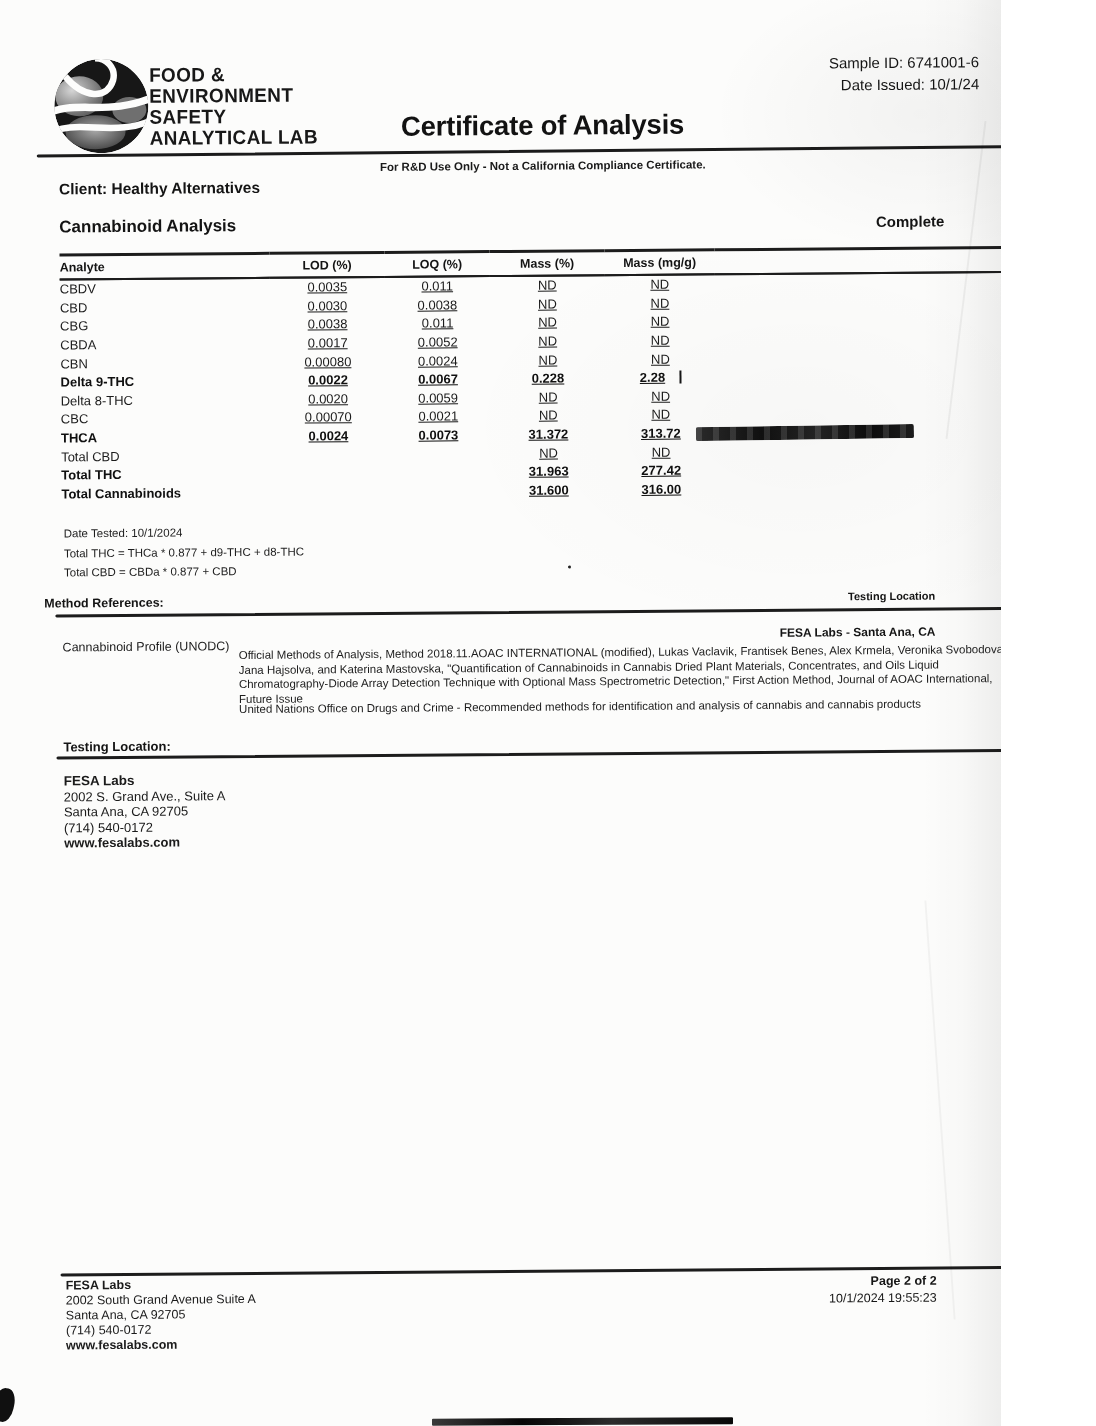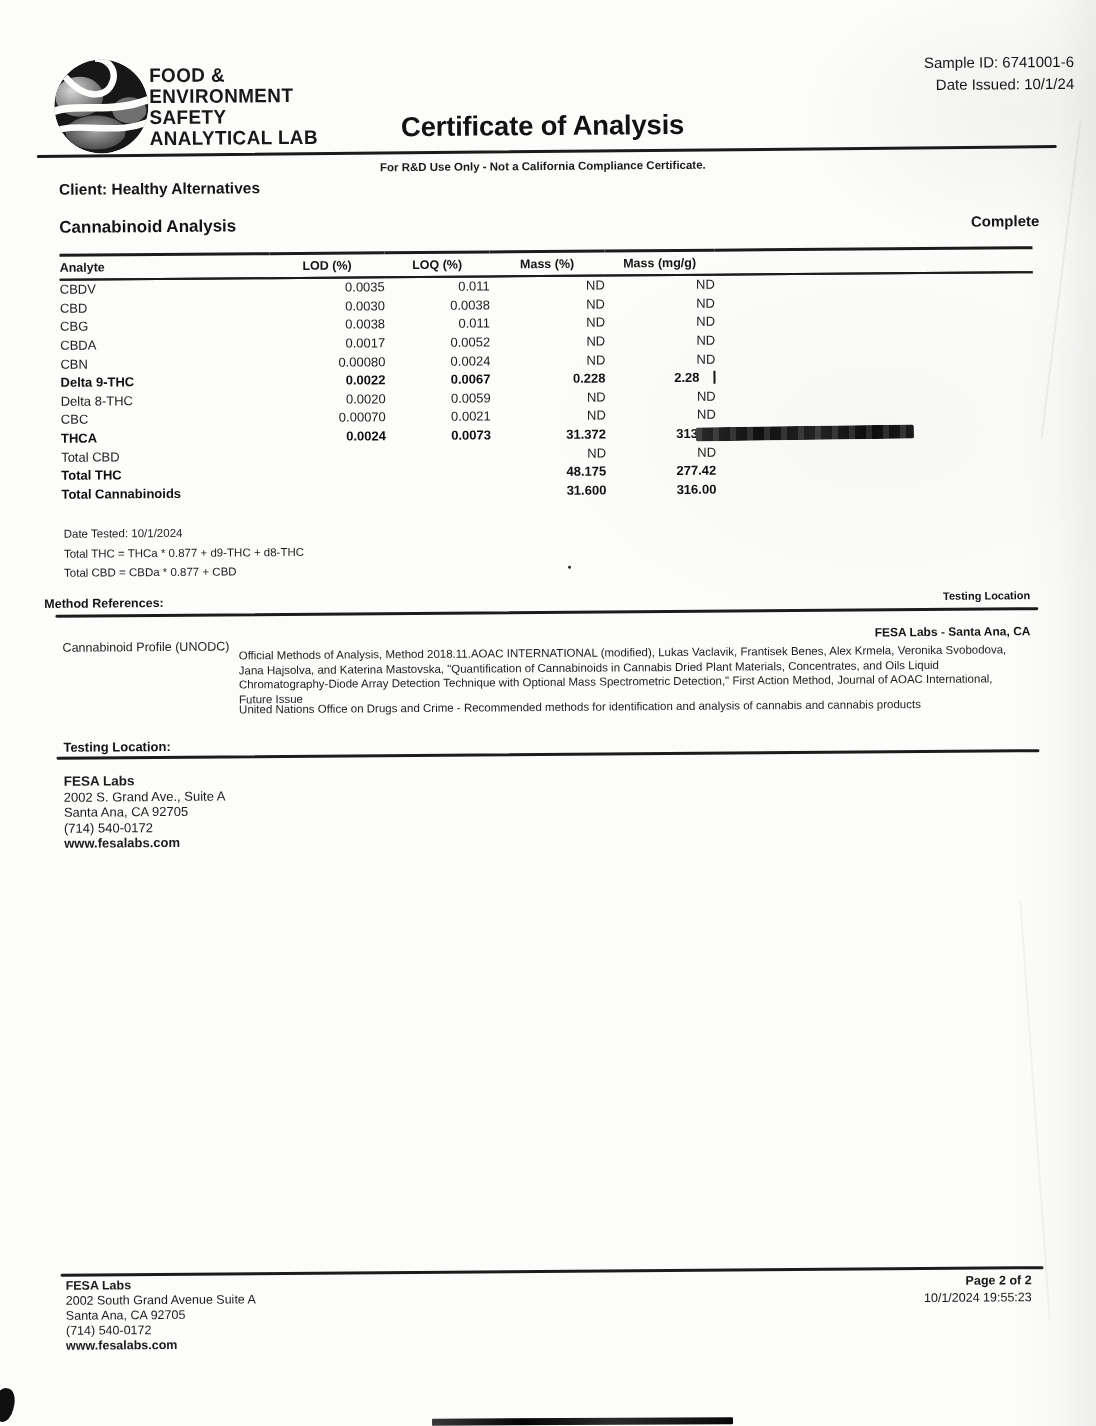--- a/index.html
+++ b/index.html
@@ -1,20 +1,20 @@
 <!DOCTYPE html>
 <html><head>
 <meta charset="utf-8">
 <style>
   * { margin:0; padding:0; box-sizing:border-box; }
   html,body { background:#ffffff; }
   body { width:1096px; height:1426px; font-family:"Liberation Sans", sans-serif; color:#1e1e1e; }
 
   .page {
-    position:relative; width:1096px; height:1426px; overflow:hidden;
+    position:relative; width:1001px; height:1426px; overflow:hidden;
     background:
       radial-gradient(ellipse 300px 200px at 92% 8%, rgba(0,0,0,0.04), transparent 70%),
       radial-gradient(ellipse 500px 300px at 80% 30%, rgba(0,0,0,0.02), transparent 70%),
       linear-gradient(to left, rgba(0,0,0,0.06), rgba(0,0,0,0.015) 40px, transparent 80px),
       #fcfcfb;
   }
   .rot { position:absolute; inset:0; transform:rotate(-0.45deg); transform-origin:50% 40%; }
 
   .abs { position:absolute; }
 
@@ -32,21 +32,21 @@
   .status-complete { right:54px; top:216px; font-size:15px; font-weight:bold; color:#141414; }
 
   
   .tbl-wrap { left:62px; top:250px; width:973px; }
   table { border-collapse:collapse; width:973px; table-layout:fixed; }
   th { font-size:12.5px; font-weight:bold; padding:4px 0 4px; border-top:3px solid #1c1c1c; border-bottom:2px solid #1c1c1c; color:#141414; }
   th.h-analyte { text-align:left; }
   th.h-num { text-align:center; }
   td { font-size:13px; line-height:14px; padding:2.3px 0; color:#1b1b1b; }
   td.td-analyte { text-align:left; }
-  td.td-num { text-align:right; }
+  td.td-num { text-align:center;text-decoration:underline; }
   tr.bold td { font-weight:bold; color:#101010; }
   .tick { display:inline-block; width:2px; height:13px; background:#161616; margin-left:14px; vertical-align:-2px; }
   td.td-filler { position:relative; }
   .redaction {
     position:absolute; left:-20px; top:2px; width:218px; height:14px; border-radius:2px;
     background:
       repeating-linear-gradient(90deg, rgba(255,255,255,0.12) 0 6px, transparent 6px 17px),
       linear-gradient(90deg,#2a2a2a,#101010 30%,#232323 55%,#0c0c0c 80%,#1c1c1c);
     transform:rotate(-0.35deg);
   }
@@ -237,21 +237,21 @@
               <td class="td-num"></td>
               <td class="td-num"></td>
               <td class="td-num">ND</td>
               <td class="td-num">ND</td>
               <td class="td-filler"></td>
             </tr>
             <tr class="bold">
               <td class="td-analyte">Total THC</td>
               <td class="td-num"></td>
               <td class="td-num"></td>
-              <td class="td-num">48.175</td>
+              <td class="td-num">31.963</td>
               <td class="td-num">277.42</td>
               <td class="td-filler"></td>
             </tr>
             <tr class="bold">
               <td class="td-analyte">Total Cannabinoids</td>
               <td class="td-num"></td>
               <td class="td-num"></td>
               <td class="td-num">31.600</td>
               <td class="td-num">316.00</td>
               <td class="td-filler"></td>

